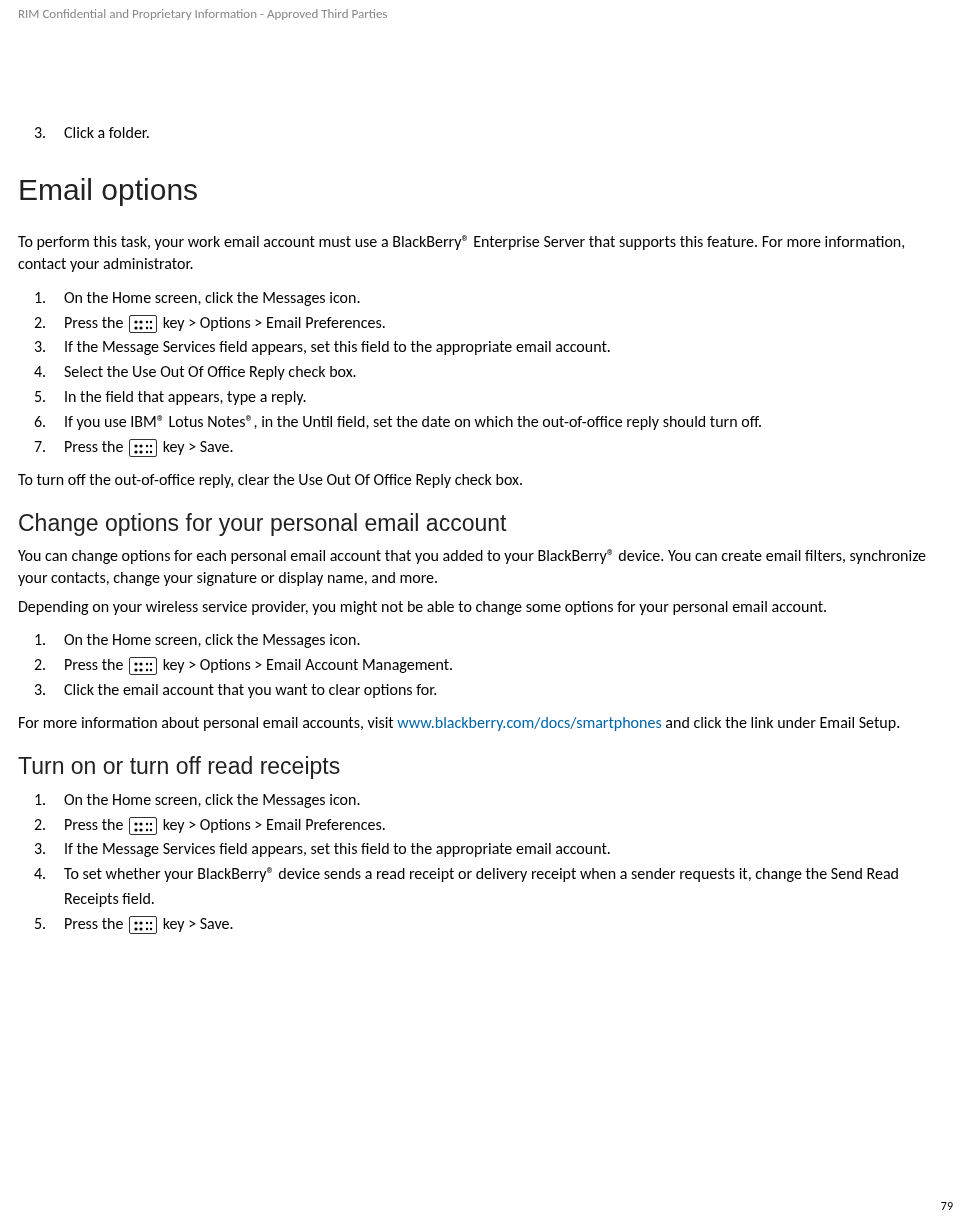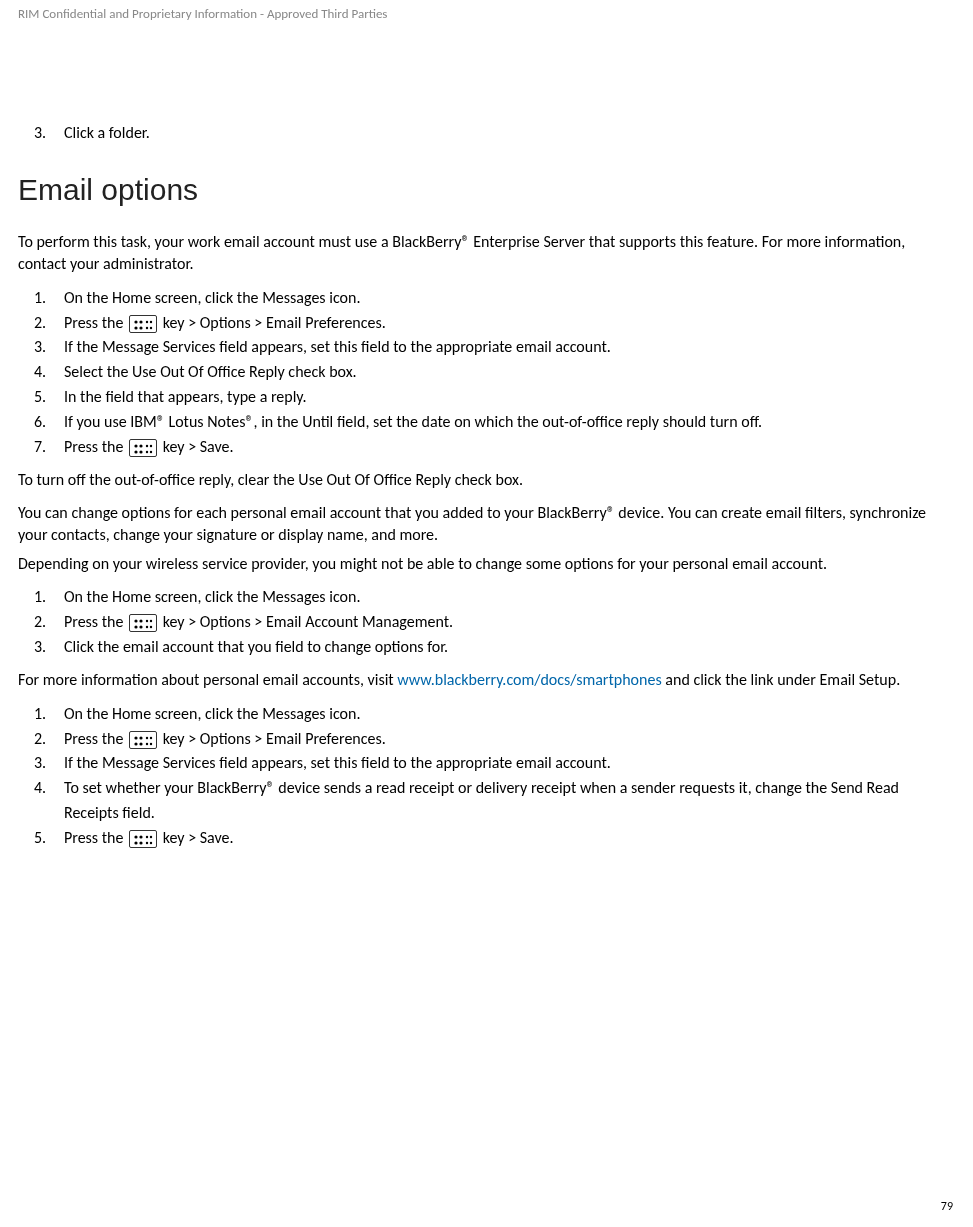--- a/index.html
+++ b/index.html
@@ -149,20 +149,21 @@
               <circle cx="15" cy="11" r="1.2" fill="#000"></circle>
               <circle cx="19" cy="11" r="1.2" fill="#000"></circle>
             </svg></span> key &gt; <b>Save</b>.</span>
       </li>
     </ol>
 
   <p class="body">
     <span>To turn off the out-of-office reply, clear the </span><b>Use Out Of Office Reply</b><span> check box.</span>
   </p>
 
+  <h2 class="subsection">Change options for your personal email account</h2>
   <p class="body" style="margin-bottom:2px">You can change options for each personal email account that you added to your BlackBerry® device. You can create email filters, synchronize your contacts, change your signature or display name, and more.</p>
   <p class="body">Depending on your wireless service provider, you might not be able to change some options for your personal email account.</p>
 
   <ol class="steps" id="sec2-steps">
       <li>
         <span class="num">1.</span>
         <span class="text">On the Home screen, click the <b>Messages</b> icon.</span>
       </li>
       <li>
         <span class="num">2.</span>
@@ -172,28 +173,29 @@
               <circle cx="4" cy="11" r="1.6" fill="#000"></circle>
               <circle cx="9" cy="11" r="1.6" fill="#000"></circle>
               <circle cx="15" cy="5" r="1.2" fill="#000"></circle>
               <circle cx="19" cy="5" r="1.2" fill="#000"></circle>
               <circle cx="15" cy="11" r="1.2" fill="#000"></circle>
               <circle cx="19" cy="11" r="1.2" fill="#000"></circle>
             </svg></span> key &gt; <b>Options</b> &gt; <b>Email Account Management</b>.</span>
       </li>
       <li>
         <span class="num">3.</span>
-        <span class="text">Click the email account that you field to change options for.</span>
+        <span class="text">Click the email account that you want to clear options for.</span>
       </li>
     </ol>
 
   <p class="body">
     <span>For more information about personal email accounts, visit </span><a class="link">www.blackberry.com/docs/smartphones</a><span> and click the link under </span><b>Email Setup</b><span>.</span>
   </p>
 
+  <h2 class="subsection">Turn on or turn off read receipts</h2>
 
   <ol class="steps" id="sec3-steps">
       <li>
         <span class="num">1.</span>
         <span class="text">On the Home screen, click the <b>Messages</b> icon.</span>
       </li>
       <li>
         <span class="num">2.</span>
         <span class="text">Press the <span class="bb-key"><svg width="24" height="16" viewBox="0 0 24 16">
               <circle cx="4" cy="5" r="1.6" fill="#000"></circle>

